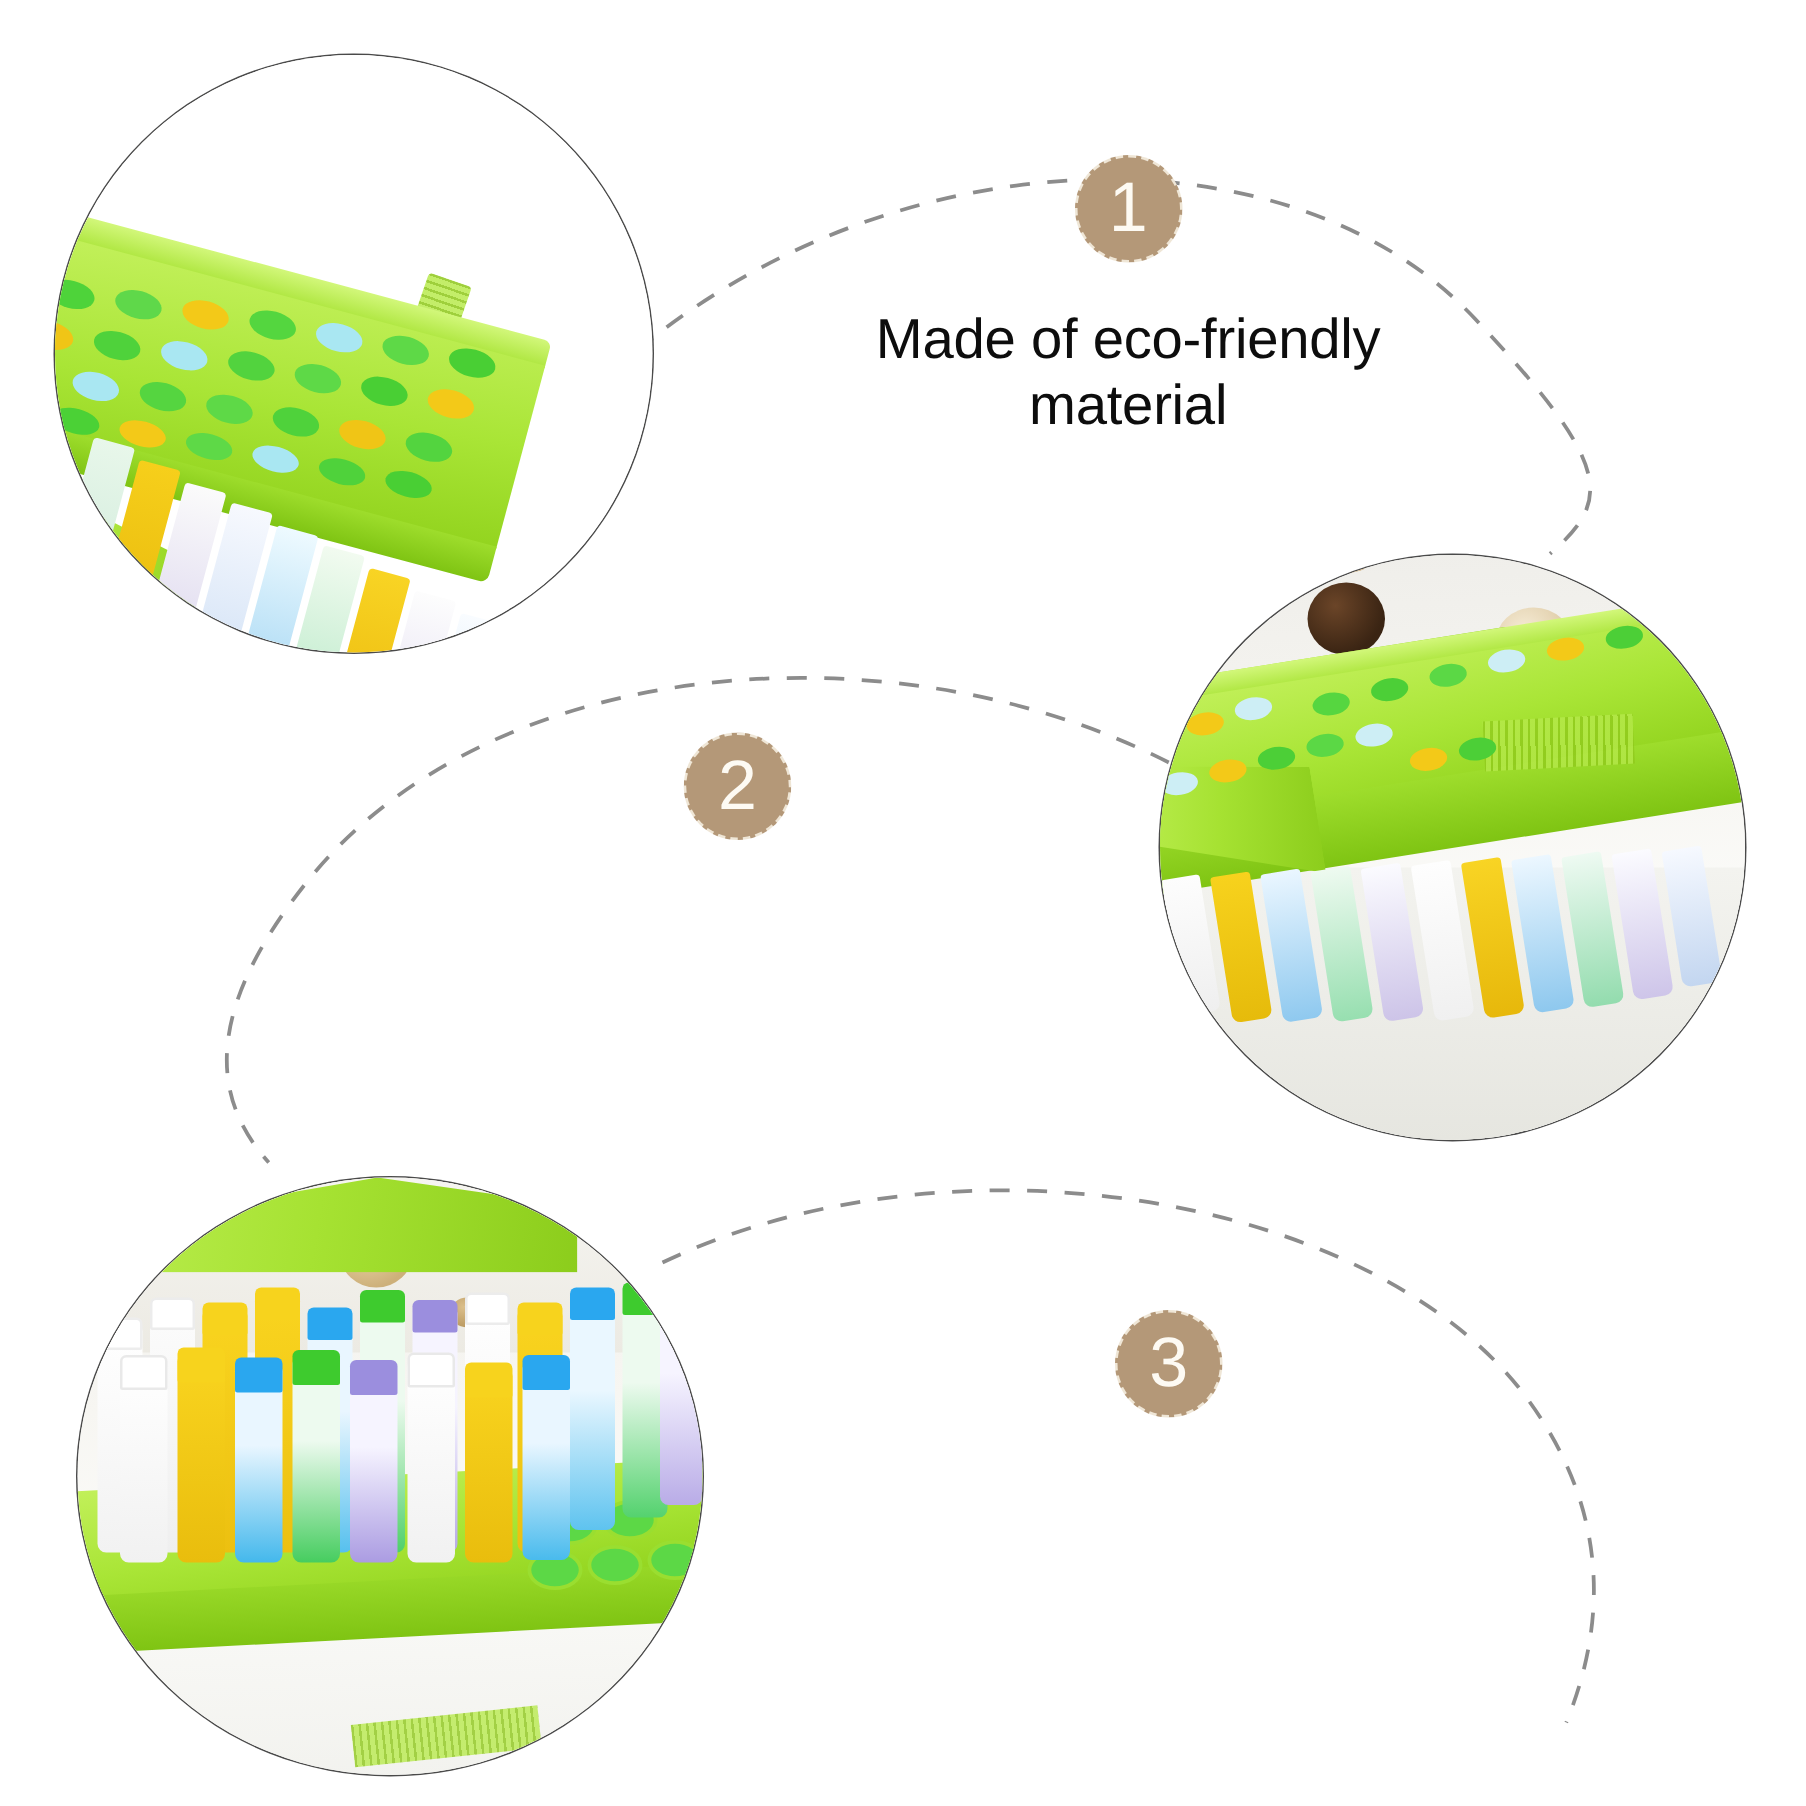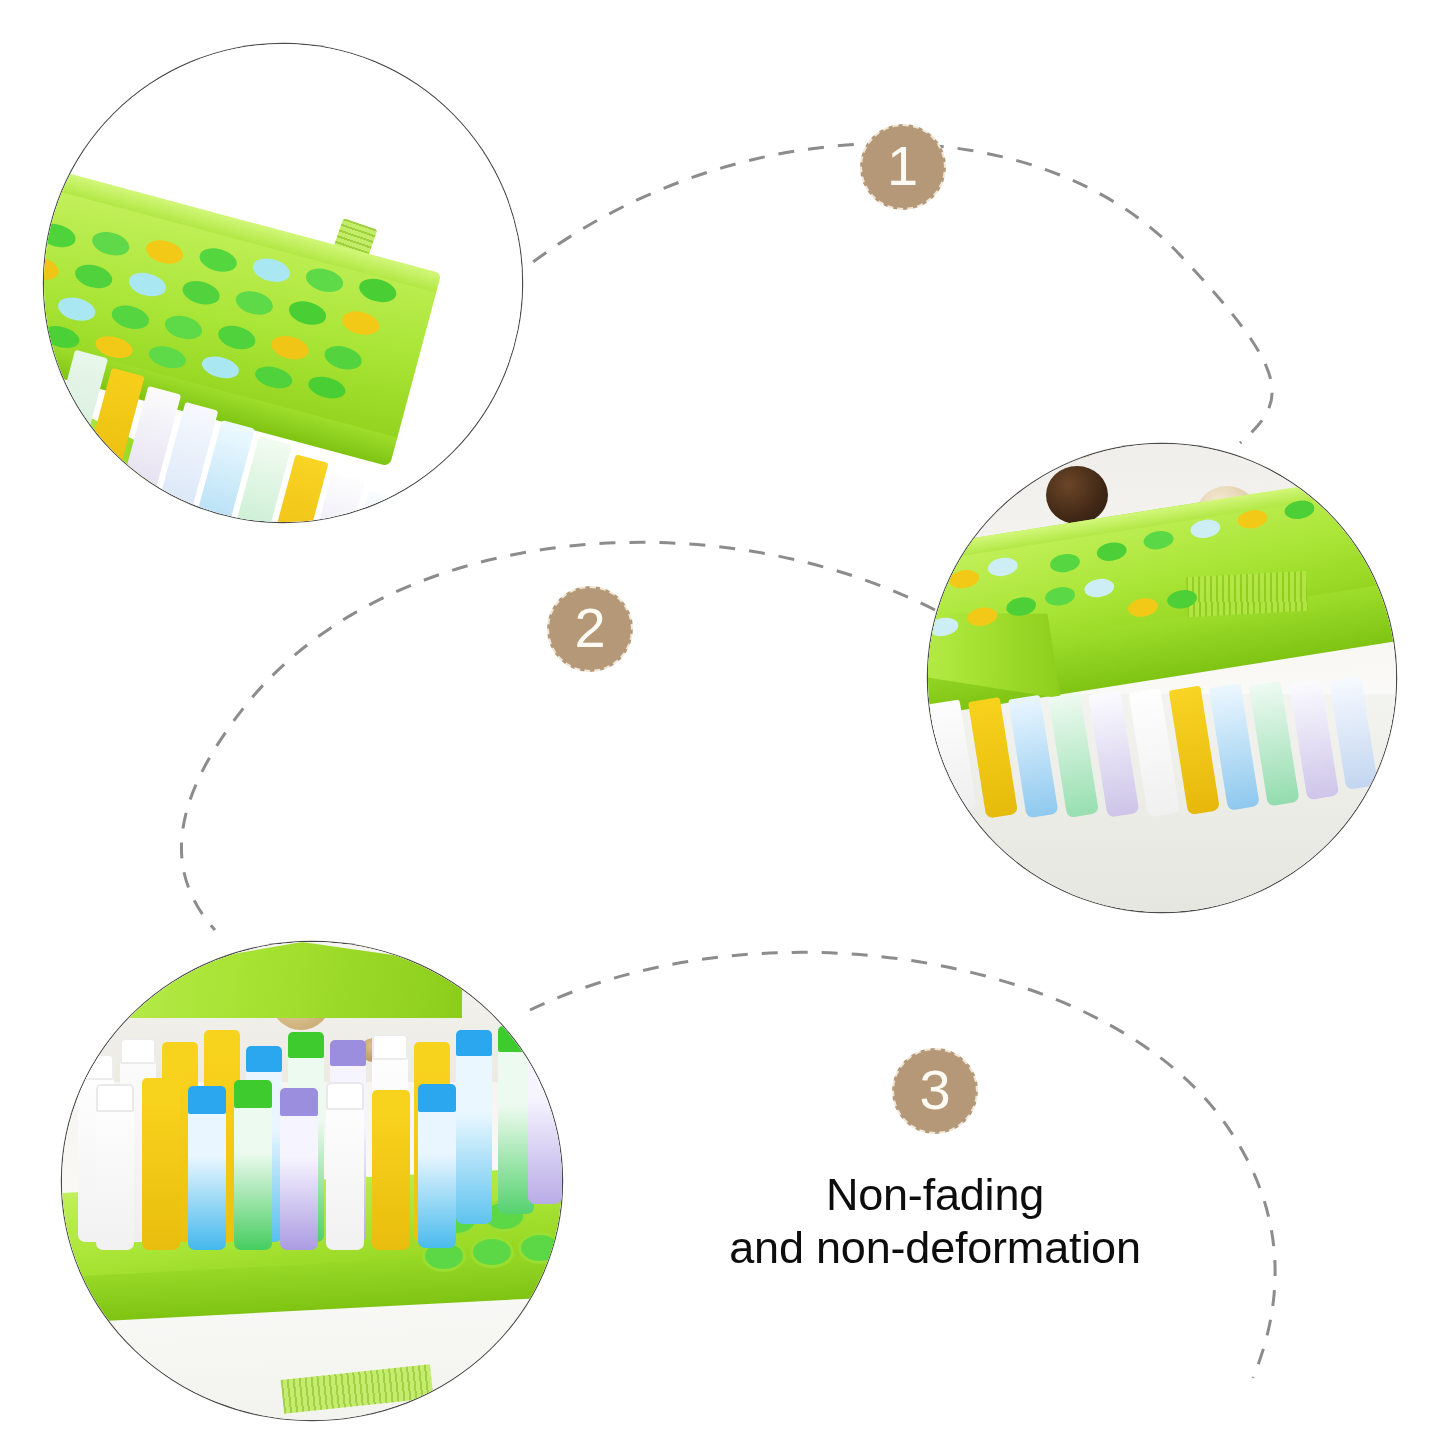--- a/index.html
+++ b/index.html
@@ -158,20 +158,22 @@
         <div class="tube" style="left:302px;top:52px;width:34px;height:142px;background:linear-gradient(180deg,#fdfdfd,#ded8f0);"></div>
         <div class="tube" style="left:342px;top:60px;width:34px;height:136px;background:linear-gradient(180deg,#f9fcff,#cfe6f8);"></div>
       </div>
     </div>
   </div>
 
   <div class="feature" style="left:630px;top:124px;width:545px;">
     <div class="badge">
       <span class="badge-num">1</span>
     </div>
+    <div class="feature-text">Made of eco-friendly
+material</div>
   </div>
 
   <div class="photo" style="left:928px;top:444px;width:468px;height:468px;">
     <div class="photo-inner">
       <div class="bg-table"></div>
 
       <div style="position:absolute;left:0;top:250px;width:468px;height:218px;
                   background:linear-gradient(180deg,#f3f3ef,#e6e6e0);"></div>
 
       <div class="ball" style="left:118px;top:22px;width:62px;height:58px;
@@ -328,17 +330,15 @@
       <div style="position:absolute;left:220px;top:430px;width:150px;height:34px;
                   background:repeating-linear-gradient(90deg,#8ec71a 0 2px,#b8ea4e 2px 6px);
                   opacity:.8;transform:rotate(-6deg);"></div>
     </div>
   </div>
 
   <div class="feature" style="left:655px;top:1048px;width:560px;">
     <div class="badge">
       <span class="badge-num">3</span>
     </div>
-    <div class="feature-text">Non-fading
-and non-deformation</div>
   </div>
 
 </div>
 
 </body></html>

